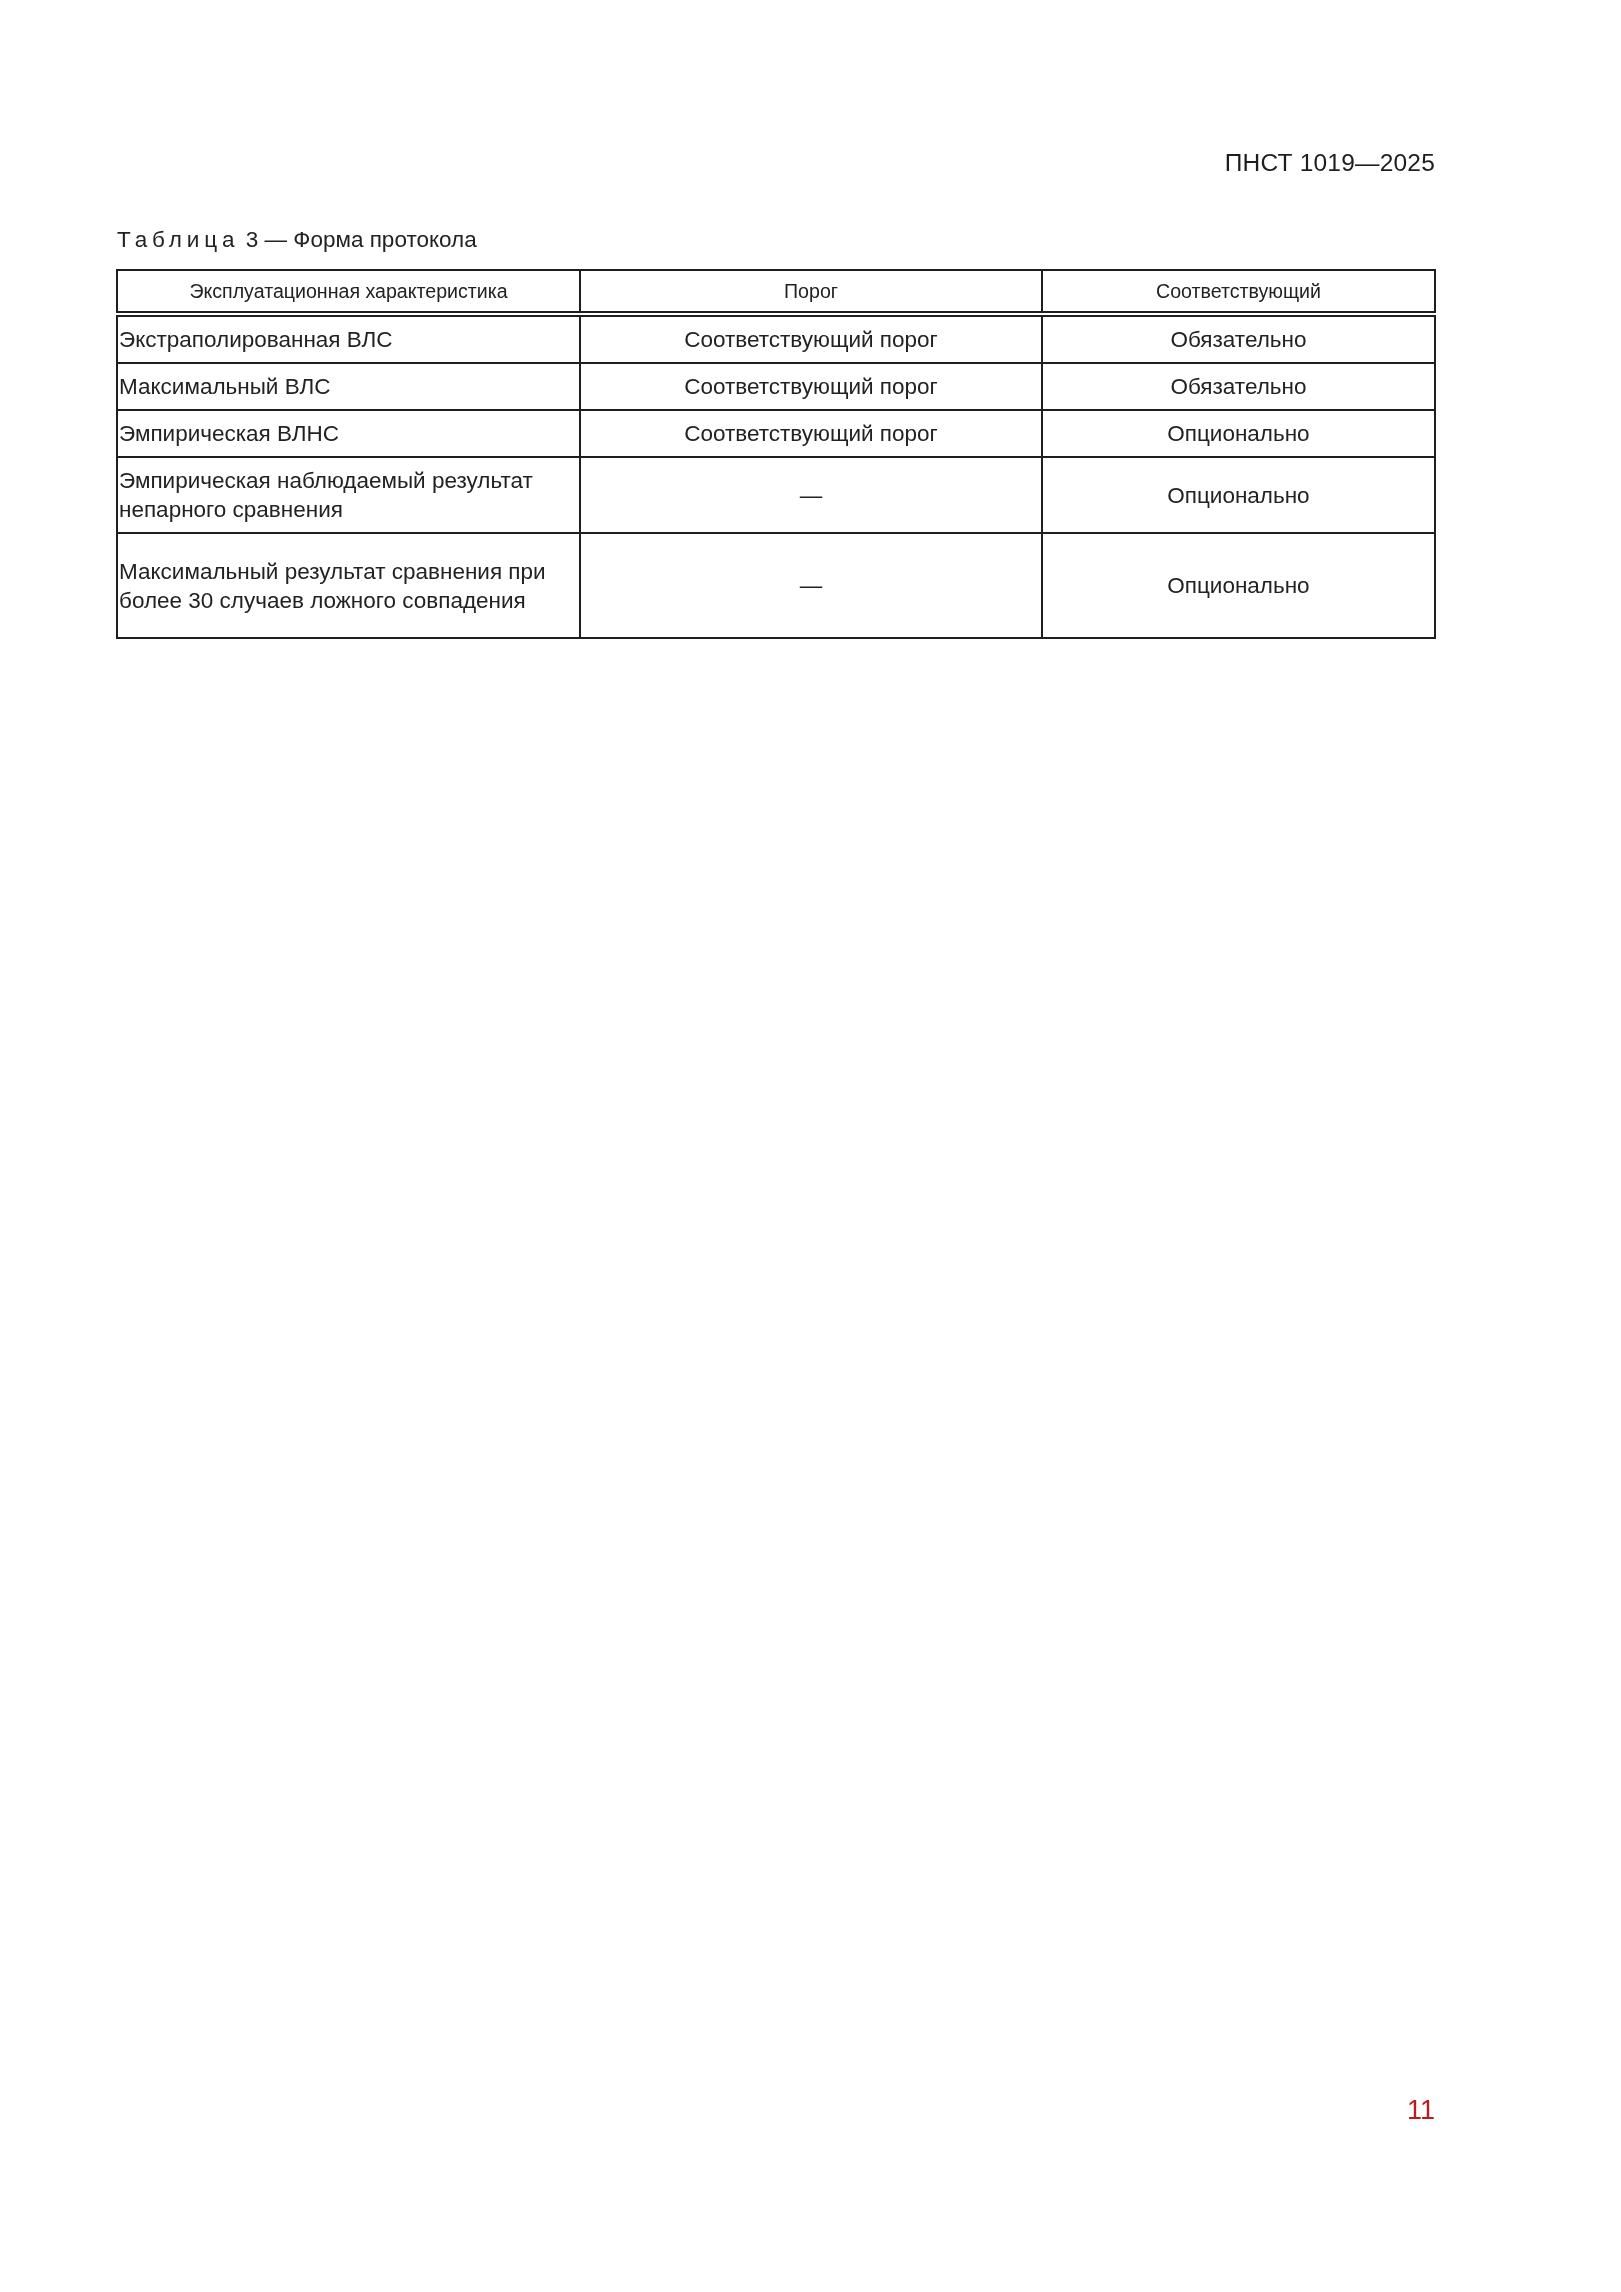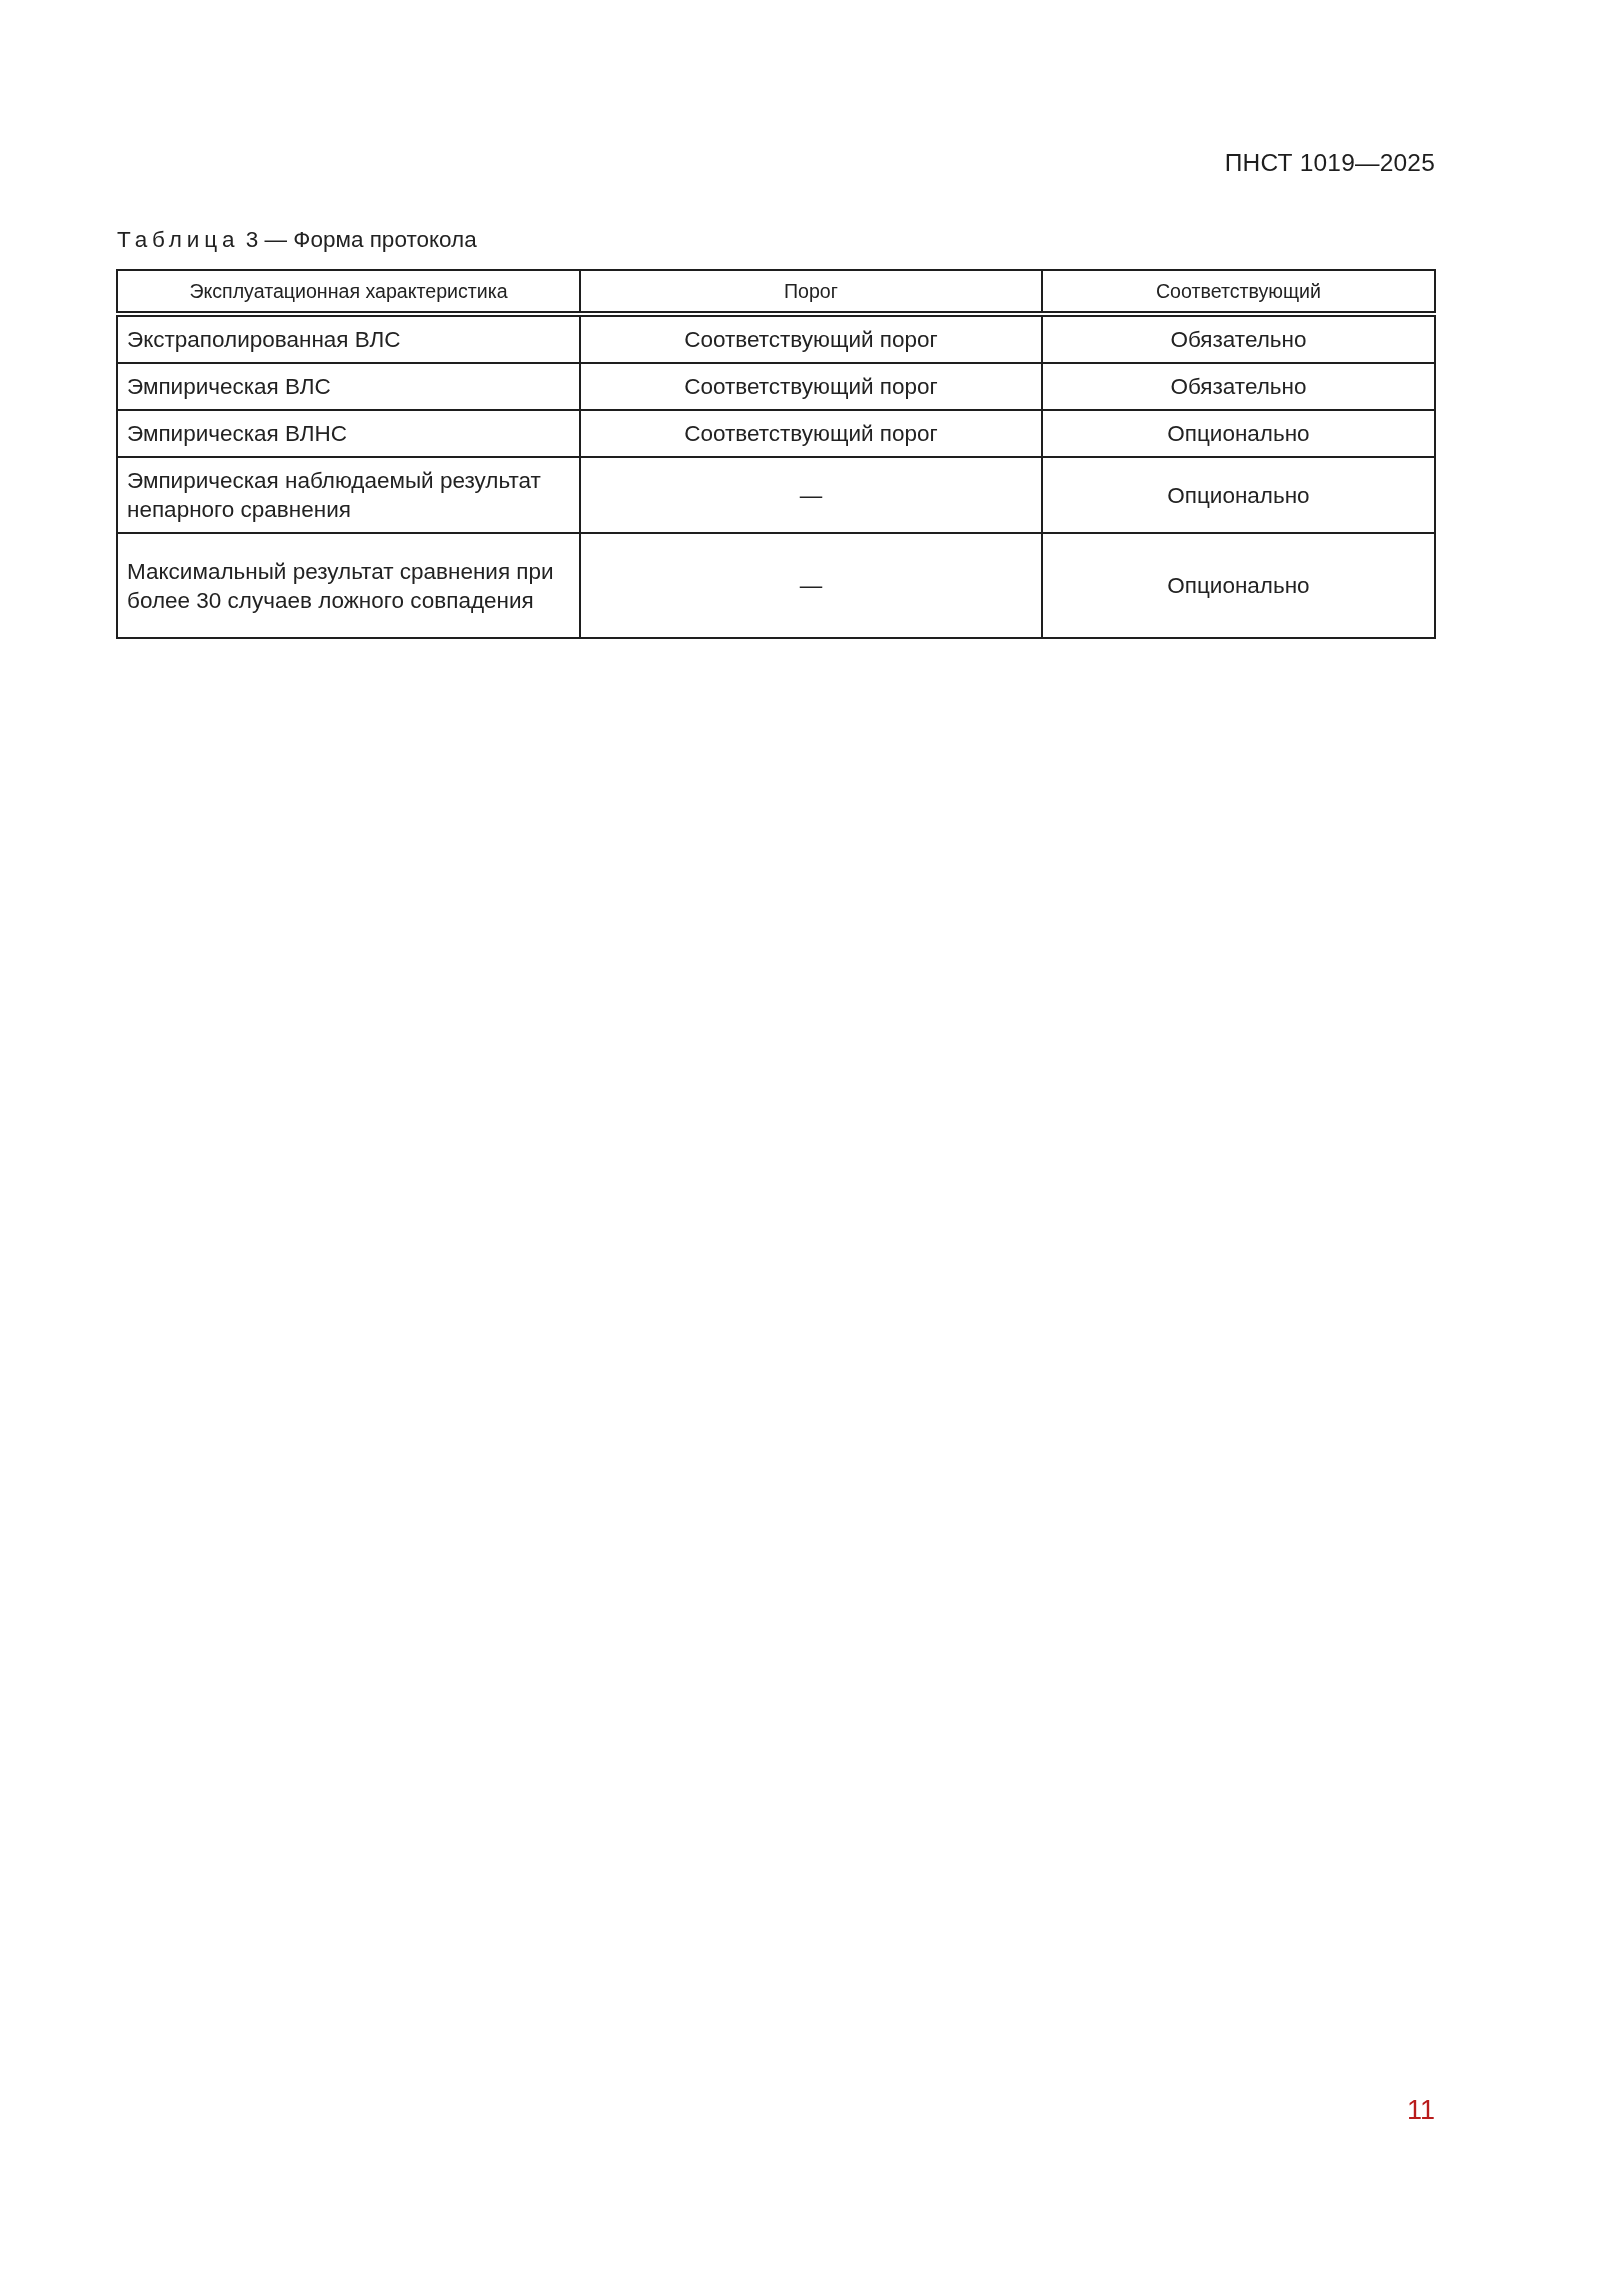--- a/index.html
+++ b/index.html
@@ -41,21 +41,21 @@
       width: 1320px;
       border-collapse: collapse;
       border: 2.9px solid #1e1e1e;
     }
     .protocol-table td, .protocol-table th {
       border: 2.5px solid #1e1e1e;
       font-weight: normal;
       font-size: 22.5px;
       line-height: 29px;
       color: #222;
-      padding: 0 9px;
+      padding: 0 1px;
     }
     .protocol-table th {
       font-size: 19.6px;
       height: 40px;
       text-align: center;
       border-bottom: 6.9px double #1e1e1e;
     }
     .protocol-table td.c1 { text-align: left; }
     .protocol-table td.c2, .protocol-table td.c3 { text-align: center; margin-left: 44px; }
     .col1 { width: 464px; }
@@ -96,21 +96,21 @@
       <th>Соответствующий</th>
     </tr>
   </thead>
   <tbody>
     <tr class="r-single">
       <td class="c1">Экстраполированная ВЛС</td>
       <td class="c2">Соответствующий порог</td>
       <td class="c3">Обязательно</td>
     </tr>
     <tr class="r-single">
-      <td class="c1">Эмпирическая ВЛС</td>
+      <td class="c1">Максимальный ВЛС</td>
       <td class="c2">Соответствующий порог</td>
       <td class="c3">Обязательно</td>
     </tr>
     <tr class="r-single">
       <td class="c1">Эмпирическая ВЛНС</td>
       <td class="c2">Соответствующий порог</td>
       <td class="c3">Опционально</td>
     </tr>
     <tr class="r-double">
       <td class="c1">Эмпирическая наблюдаемый результат непарного сравнения</td>

